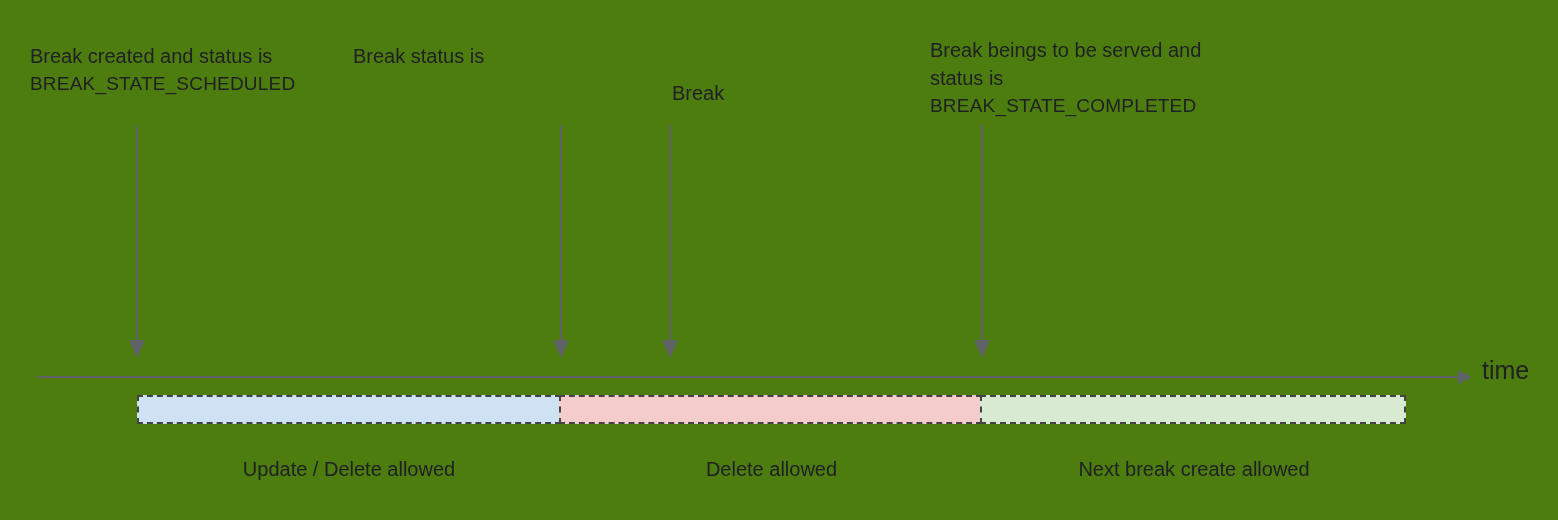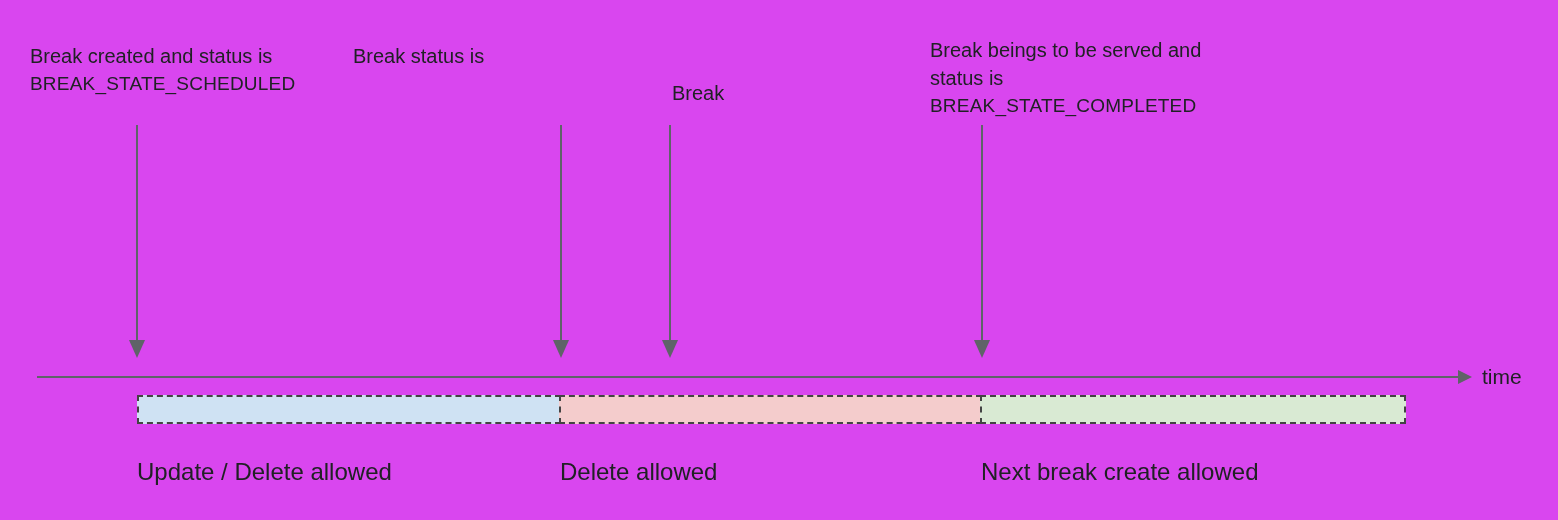--- a/index.html
+++ b/index.html
@@ -3,21 +3,21 @@
 <meta charset="utf-8">
 <style>
   * { margin: 0; padding: 0; box-sizing: border-box; }
   html, body { background: #ffffff; }
   body { font-family: "Liberation Sans", sans-serif; color: #202124; }
 
   .canvas {
     position: relative;
     width: 1558px;
     height: 520px;
-    background: #d946ef;
+    background: #4d7c0f;
     overflow: hidden;
   }
 
   
   .annotation {
     position: absolute;
     font-size: 20px;
     line-height: 28px;
     color: #202124;
   }
@@ -71,22 +71,22 @@
     left: 1458px;
     top: 370px;
     width: 0; height: 0;
     border-top: 7px solid transparent;
     border-bottom: 7px solid transparent;
     border-left: 14px solid #5f6368;
   }
   .time-label {
     position: absolute;
     left: 1482px;
-    top: 365px;
-    font-size: 21px;
+    top: 356px;
+    font-size: 25px;
     color: #202124;
   }
 
   
   .bars {
     position: absolute;
     left: 137px;
     top: 395px;
     display: flex;
   }
@@ -95,21 +95,22 @@
     border: 2px dashed #434343;
   }
   .bar.b0 { width: 424px; }
   .bar.b1 { width: 423px; margin-left: -2px; }
   .bar.b2 { width: 426px; margin-left: -2px; }
 
   
   .period-label {
     position: absolute;
     top: 458px;
-    font-size: 24px;
+    text-align: center;
+    font-size: 20px;
     color: #202124;
   }
   .label-0 { left: 137px; width: 424px; }
   .label-1 { left: 560px; width: 423px; }
   .label-2 { left: 981px; width: 426px; }
 </style>
 </head>
 <body>
 
 <div class="canvas">

